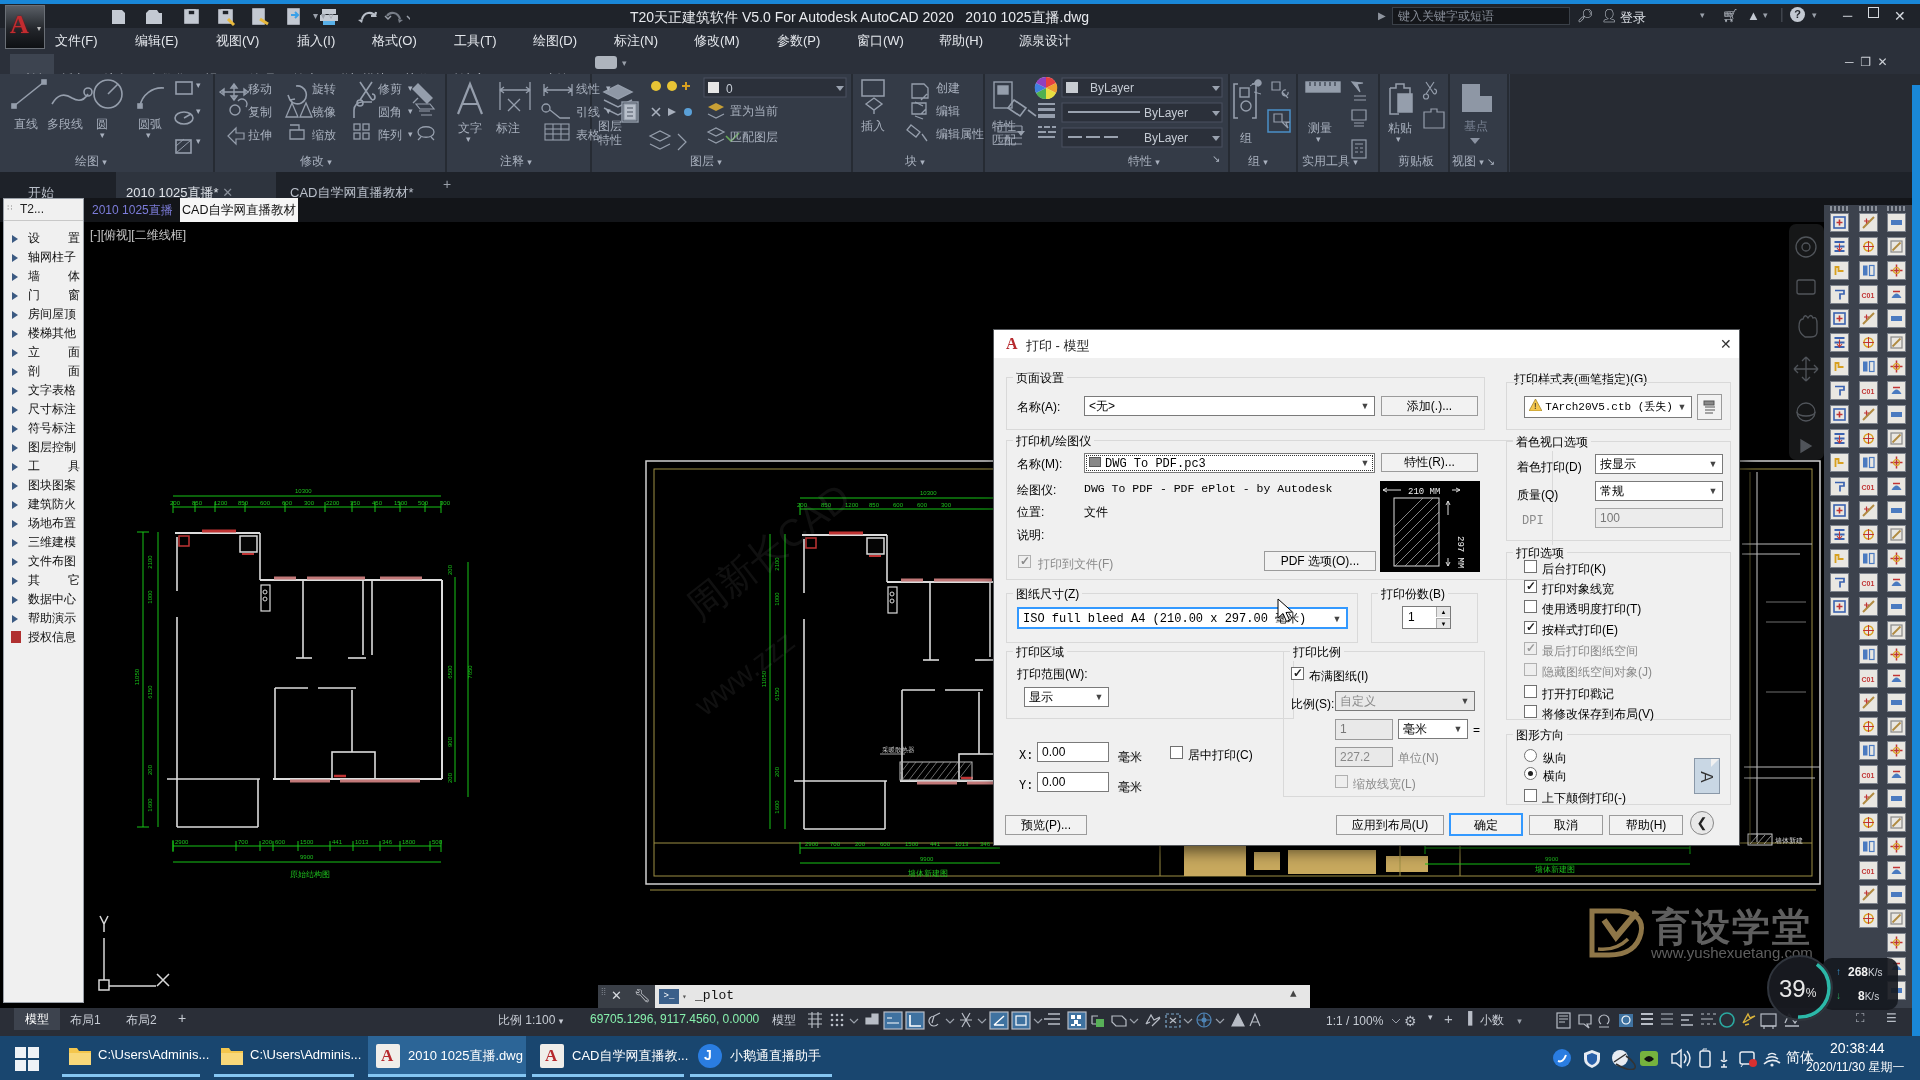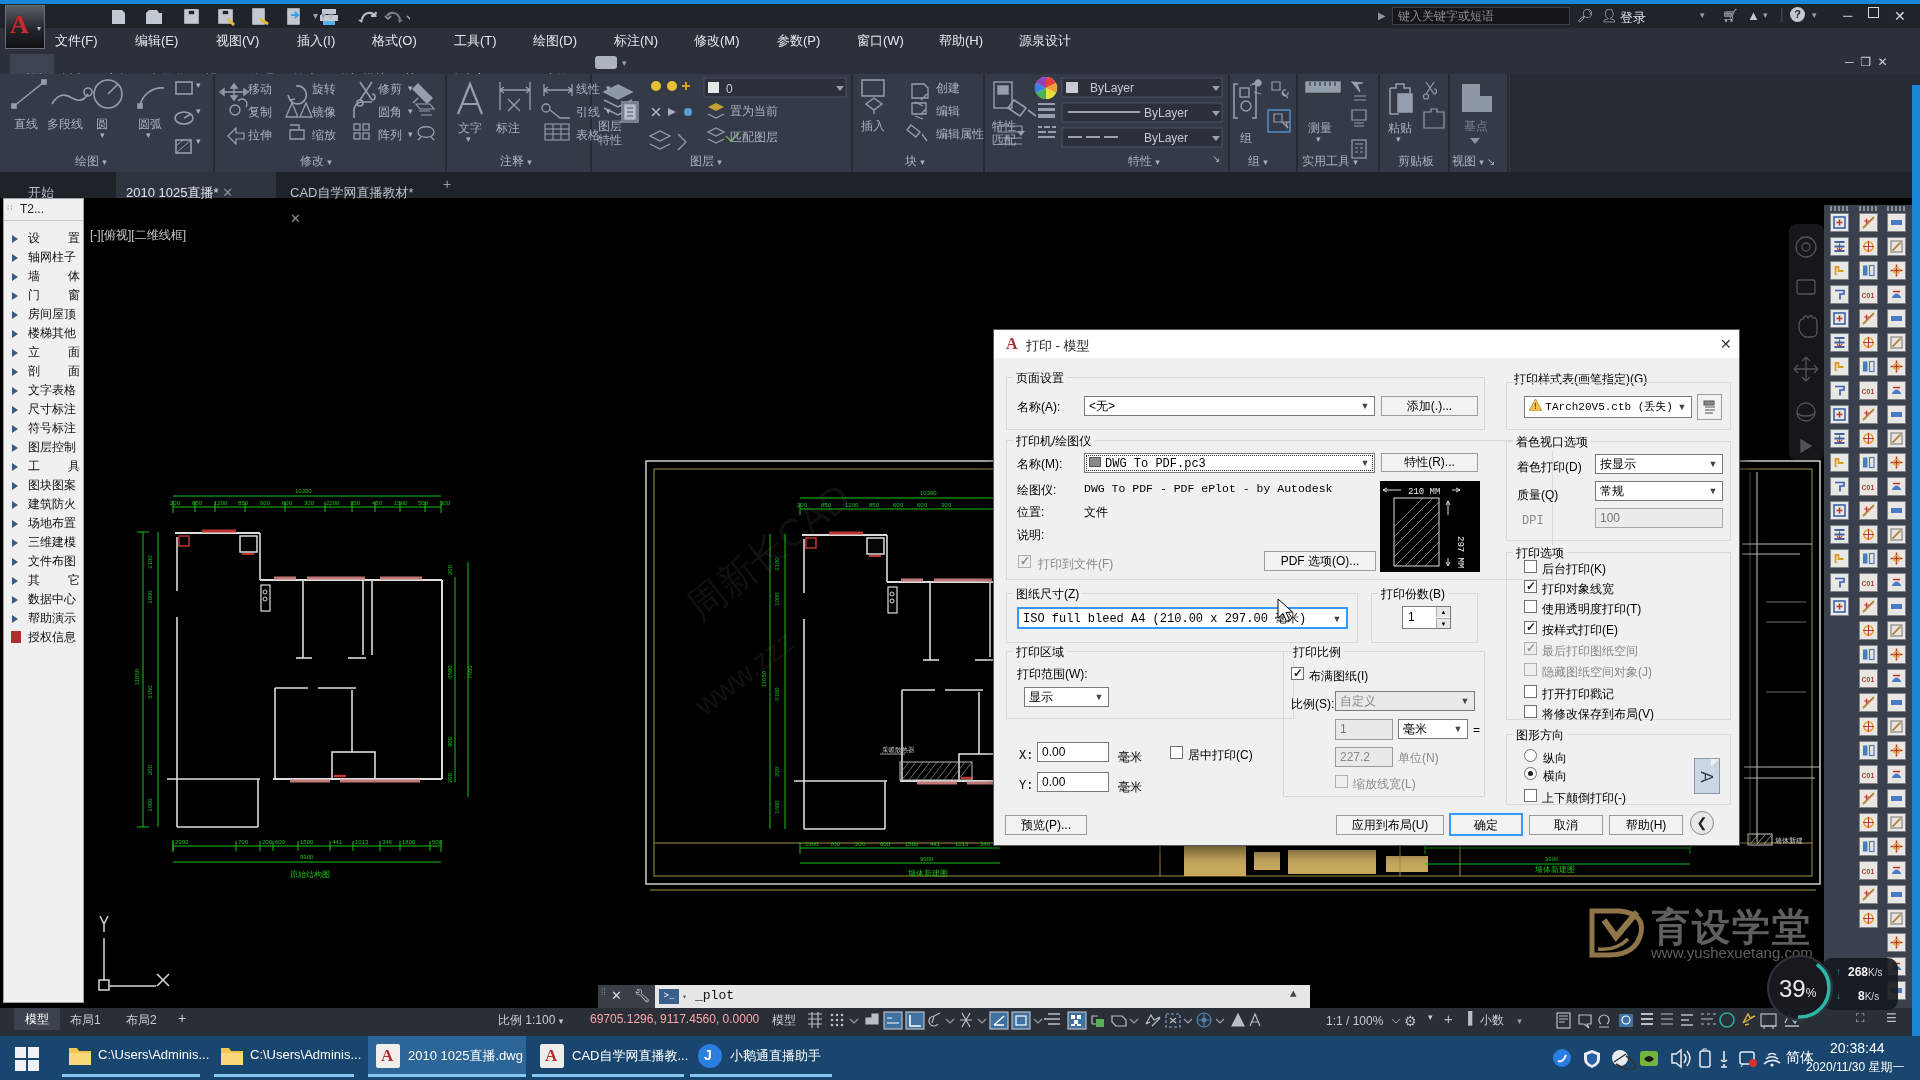--- a/index.html
+++ b/index.html
@@ -72,20 +72,21 @@
           </g>
    <path d="M252 12 c2 -7 10 -8 13 -3 l-4 0 m4 0 l1 -4" stroke="#b8bec8" stroke-width="2.2" fill="none"></path>
    <path d="M248 13 l4 3 l1 -4" fill="#b8bec8" stroke="none"></path>
    <path d="M275 9 l3 3 l3 -3" stroke="#9aa0aa" stroke-width="1.5"></path>
    <path d="M290 12 c-2 -7 -10 -8 -13 -3" stroke="#777d87" stroke-width="2.2"></path>
    <path d="M293 13 l-4 3 l-1 -4" fill="#777d87" stroke="none"></path>
   </g>
   <path d="M297 9 l3 3 l3 -3" stroke="#9aa0aa" stroke-width="1.5" fill="none"></path>
  </svg>
  <span class="abs" style="left:313px;top:6px;color:#9aa0aa;font-size:10px">▾ ▾ ▿</span>
+ <div class="abs" style="left:630px;top:5px;width:660px;color:#e8eaee;font-size:14px;white-space:nowrap">T20天正建筑软件 V5.0 For Autodesk AutoCAD 2020&nbsp;&nbsp;&nbsp;2010 1025直播.dwg</div>
  <div class="abs" style="left:1378px;top:6px;color:#8f959f;font-size:10px">▶</div>
  <div class="abs" style="left:1392px;top:3px;width:178px;height:18px;background:#14161a;border:1px solid #3a4048;color:#878d98;font-size:12px;line-height:16px;padding-left:5px">键入关键字或短语</div>
  <div class="abs" style="left:1577px;top:4px;color:#c3c9d2;font-size:13px">🔎︎</div>
  <div class="abs" style="left:1601px;top:4px;color:#c3c9d2;font-size:13px">👤︎</div>
  <div class="abs" style="left:1620px;top:5px;color:#dfe3e9;font-size:13px">登录</div>
  <div class="abs" style="left:1700px;top:6px;color:#9aa0aa;font-size:9px">▾</div>
  <div class="abs" style="left:1722px;top:4px;color:#c3c9d2;font-size:13px">🛒︎</div>
  <div class="abs" style="left:1747px;top:4px;color:#c3c9d2;font-size:13px">▲</div>
  <div class="abs" style="left:1763px;top:6px;color:#9aa0aa;font-size:9px">▾</div>
  <div class="abs" style="left:1780px;top:2px;color:#4a5058;font-size:14px">|</div>
@@ -362,20 +363,24 @@
       <span class="rlbl" style="left:1396px;top:60px;font-size:9px">▾</span>
  <span class="rlbl" style="left:1398px;top:79px">剪贴板</span>
  <span class="rlbl" style="left:1452px;top:79px">视图 <span style="font-size:9px">▾</span><span style="font-size:10px"> ↘</span></span>
 </div>
 <div class="abs" id="ribbonrest"></div>
 <div class="abs" id="filetabs">
  <span class="ftab" style="left:18px">开始</span>
  <span class="ftab act" style="left:116px;width:160px">2010 1025直播* <span style="color:#8a909a">✕</span></span>
  <span class="ftab" style="left:280px;width:150px">CAD自学网直播教材* <span style="color:#8a909a">✕</span></span>
  <span class="abs" style="left:443px;top:4px;color:#9aa0aa;font-size:14px">+</span>
+</div>
+<div class="abs" id="doctabs">
+ <span class="abs" style="left:92px;top:4px;color:#7d7ddb;font-size:12px">2010 1025直播</span>
+ <span class="abs" style="left:180px;top:0;width:118px;height:24px;background:#f6f6f6;color:#111;font-size:12.5px;text-align:center;line-height:24px">CAD自学网直播教材</span>
 </div>
 <div class="abs" id="canvas">
       <svg width="1920" height="786" viewBox="0 0 1920 786" style="position:absolute;left:0;top:0">
         <text x="90" y="17" font-size="12" fill="#c9c9c9">[-][俯视][二维线框]</text>
 <path d="M177 315 L177 369" stroke="#dcdcdc" stroke-width="1.6" fill="none"></path>
 <path d="M175 311 L260 311" stroke="#dcdcdc" stroke-width="2" fill="none"></path>
 <path d="M260 311 L260 358" stroke="#dcdcdc" stroke-width="1.6" fill="none"></path>
 <path d="M260 358 L442 358" stroke="#dcdcdc" stroke-width="2" fill="none"></path>
 <path d="M442 358 L442 557" stroke="#dcdcdc" stroke-width="2" fill="none"></path>
 <path d="M273 557 L442 557" stroke="#dcdcdc" stroke-width="2" fill="none"></path>
@@ -1003,21 +1008,21 @@
   <span class="abs" style="left:40px;top:3px">_plot</span>
   <span class="abs" style="left:635px;top:3px;color:#444;font-size:11px">▲</span>
  </div>
 </div>
 <div class="abs" id="statusbar">
  <span class="abs" style="left:14px;top:0;width:46px;height:22px;background:#3d434e;color:#fff;text-align:center;line-height:22px">模型</span>
  <span class="abs" style="left:70px;top:4px">布局1</span>
  <span class="abs" style="left:126px;top:4px">布局2</span>
  <span class="abs" style="left:178px;top:2px;font-size:14px">+</span>
  <span class="abs" style="left:498px;top:4px">比例 1:100 <span style="font-size:9px">▾</span></span>
- <span class="abs" style="left:590px;top:4px;color:#fca5a5">69705.1296, 9117.4560, 0.0000</span>
+ <span class="abs" style="left:590px;top:4px;color:#86efac">69705.1296, 9117.4560, 0.0000</span>
  <span class="abs" style="left:772px;top:4px">模型</span>
  <svg class="abs" style="left:806px;top:2px" width="620" height="22" viewBox="0 0 620 22">
   <g stroke="#b8bdc6" stroke-width="1.2" fill="none">
    <path d="M2 4 h14 M2 9 h14 M2 14 h14 M6 2 v16 M12 2 v16"></path>
    <g fill="#b8bdc6" stroke="none">
             <circle cx="26" cy="5" r="1.3"></circle>
             <circle cx="31" cy="5" r="1.3"></circle>
             <circle cx="36" cy="5" r="1.3"></circle>
             <circle cx="26" cy="10" r="1.3"></circle>
             <circle cx="31" cy="10" r="1.3"></circle>

